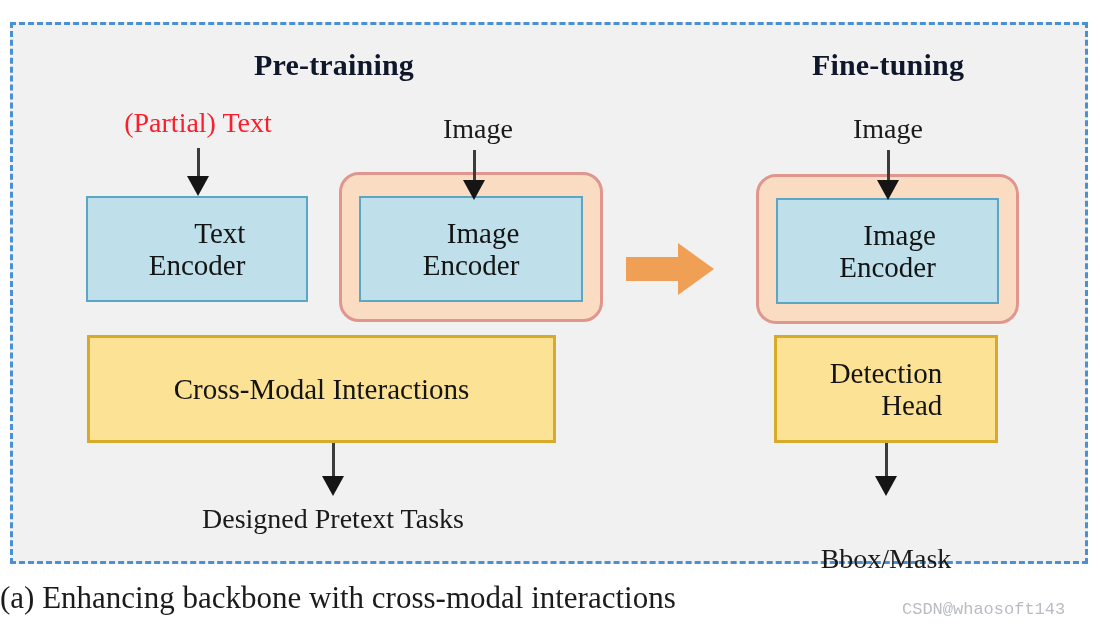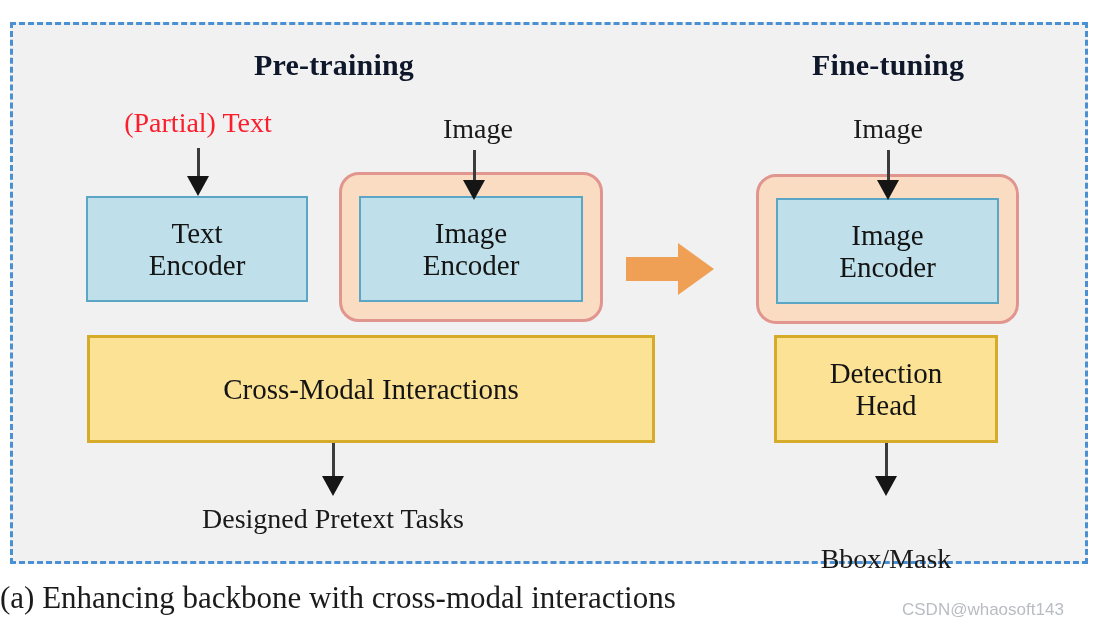--- a/index.html
+++ b/index.html
@@ -57,21 +57,21 @@
   }
   .label.red { color: #fb1f2d; }
 
   
   .box {
     position: absolute;
     box-sizing: border-box;
     display: flex;
     align-items: center;
     justify-content: center;
-    text-align: center;
+    text-align: right;
     line-height: 1.12;
     white-space: pre-line;
   }
   .box-blue {
     background: #bfe0ea;
     border: 2px solid #5ba6c4;
     font-size: 29px;
     color: #141414;
     z-index: 3;
   }
@@ -150,21 +150,21 @@
     font-size: 31px;
     color: #1b1b1b;
     white-space: nowrap;
   }
 
   
   .watermark {
     position: absolute;
     left: 902px;
     top: 600px;
-    font-family: Liberation Sans, sans-serif;
+    font-family: Liberation Mono, monospace;
     font-size: 17px;
     color: #b9bcc2;
     white-space: nowrap;
     z-index: 9;
     text-align: center;
   }
 </style>
 </head>
 <body>
 
@@ -189,21 +189,21 @@
   </div>
 
   <div class="wrapper-peach" style="left:339px; top:172px; width:264px; height:150px;"></div>
 
   <div class="box box-blue" style="left:86px; top:196px; width:222px; height:106px;">Text
 Encoder</div>
 
   <div class="box box-blue" style="left:359px; top:196px; width:224px; height:106px;">Image
 Encoder</div>
 
-  <div class="box box-yellow" style="left:87px; top:335px; width:568px; height:108px;">Cross-Modal Interactions</div>
+  <div class="box box-yellow" style="left:87px; top:335px; width:469px; height:108px;">Cross-Modal Interactions</div>
 
   <div class="arrow-down" style="left:321px; top:443px; width:24px; height:53px;">
     <div class="shaft" style="height:35px;"></div>
     <div class="head"></div>
   </div>
 
   <div class="label" style="left:133px; top:503px; width:400px;">Designed Pretext Tasks</div>
 
 
   <div class="adapt-arrow" style="left:626px; top:243px; width:92px; height:52px;">

